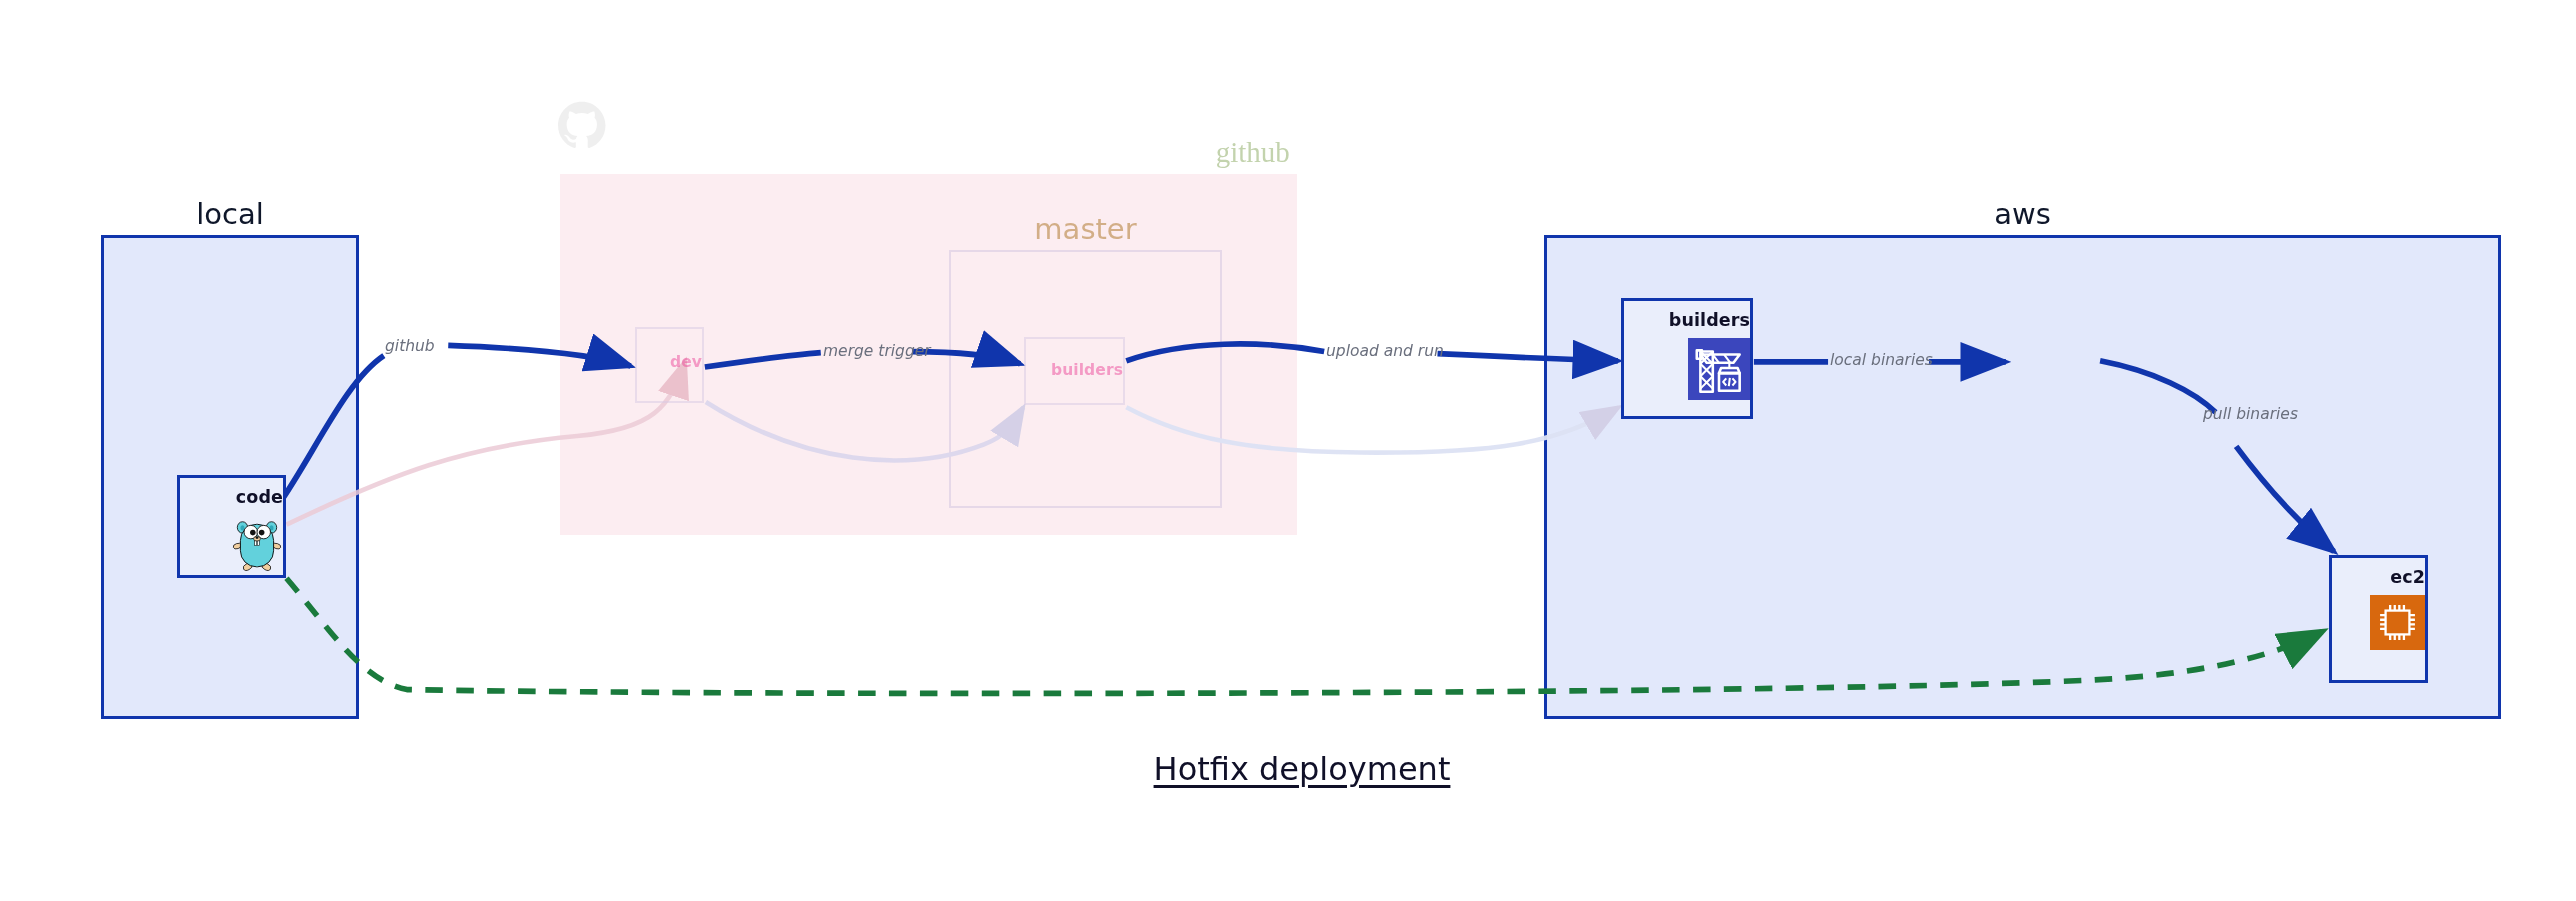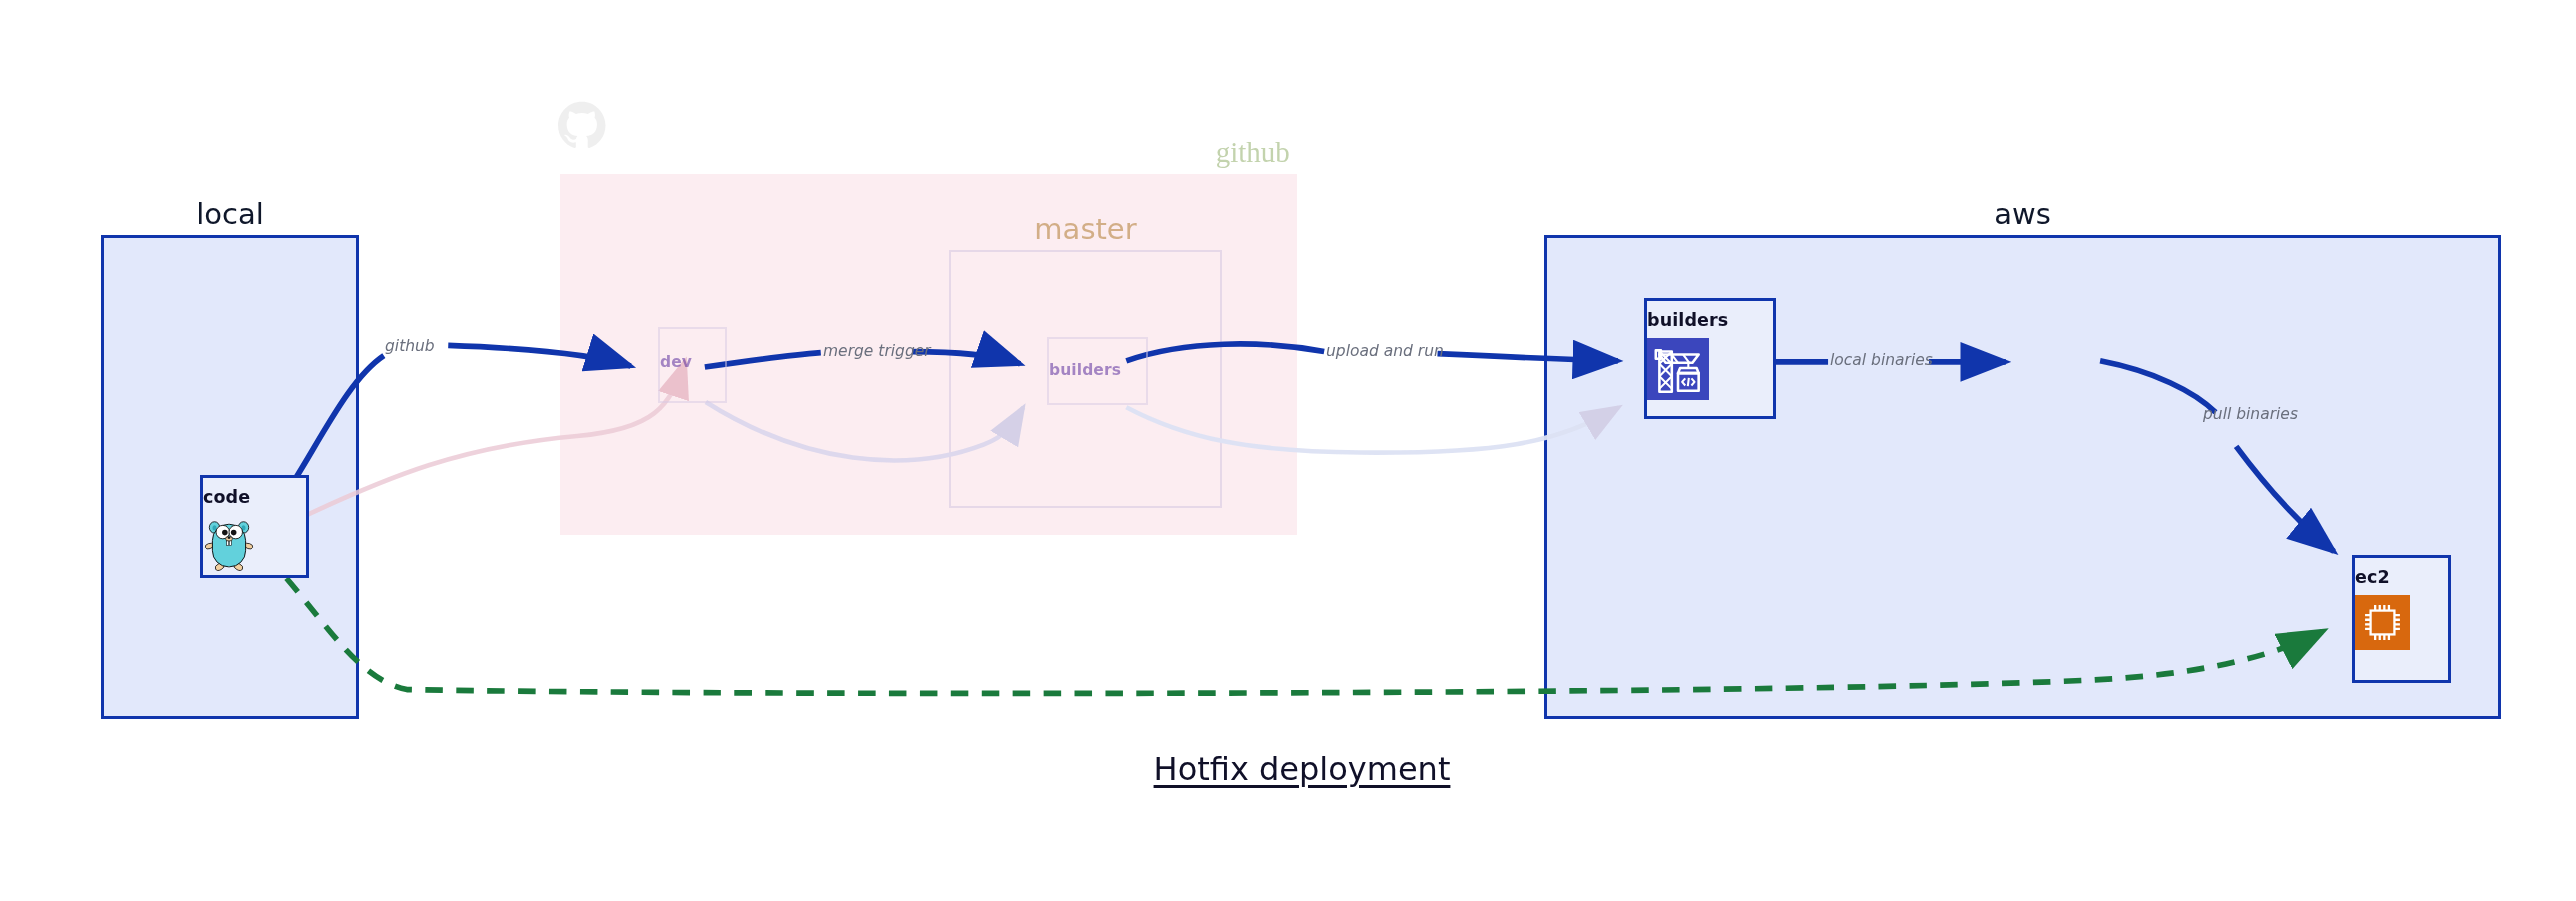--- a/index.html
+++ b/index.html
@@ -38,25 +38,25 @@
     position:absolute;left:949px;top:250px;width:273px;height:258px;
     border:2.1px solid #cdbedd;background:transparent;opacity:.45;
   }
   #cluster-master .clabel{
     top:-40px;color:#a16207;
   }
 
   
   .node{position:absolute;box-sizing:border-box;
         background:#eaeefb;border:3.6px solid #1035ac;
-        display:flex;flex-direction:column;align-items:flex-start;margin-left:23px;}
+        display:flex;flex-direction:column;align-items:flex-end;}
   .node .nlabel{font-size:17.5px;font-weight:bold;color:#101028;margin-top:9.3px;letter-spacing:0.1px;}
   .node .nicon{margin-top:8.2px;}
   .ghost{background:transparent !important;border:2.1px solid #d6c9e4 !important;opacity:.5;}
-  .ghost .nlabel{color:#4c1d95;font-weight:bold;}
+  .ghost .nlabel{color:#ec4899;font-weight:bold;}
 
   #node-code{left:177px;top:475px;width:109px;height:103px;}
   #node-dev{left:635px;top:327px;width:69px;height:76px;}
   #node-dev .nlabel{margin-top:24px;font-size:15.5px;}
   #node-workflows{left:1024px;top:337px;width:101px;height:68px;}
   #node-workflows .nlabel{margin-top:21.6px;font-size:15.5px;}
   #node-builders{left:1621px;top:298px;width:132px;height:121px;}
   #node-s3{left:2009px;top:298px;width:91px;height:124px;}
   #node-ec2{left:2329px;top:555px;width:99px;height:128px;}
 

